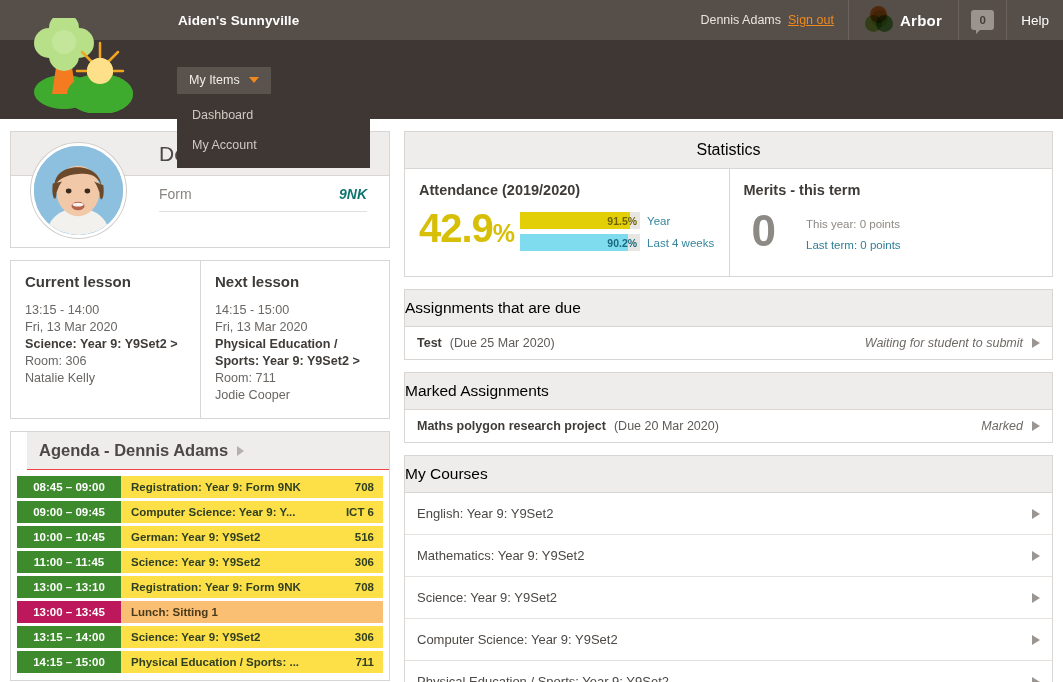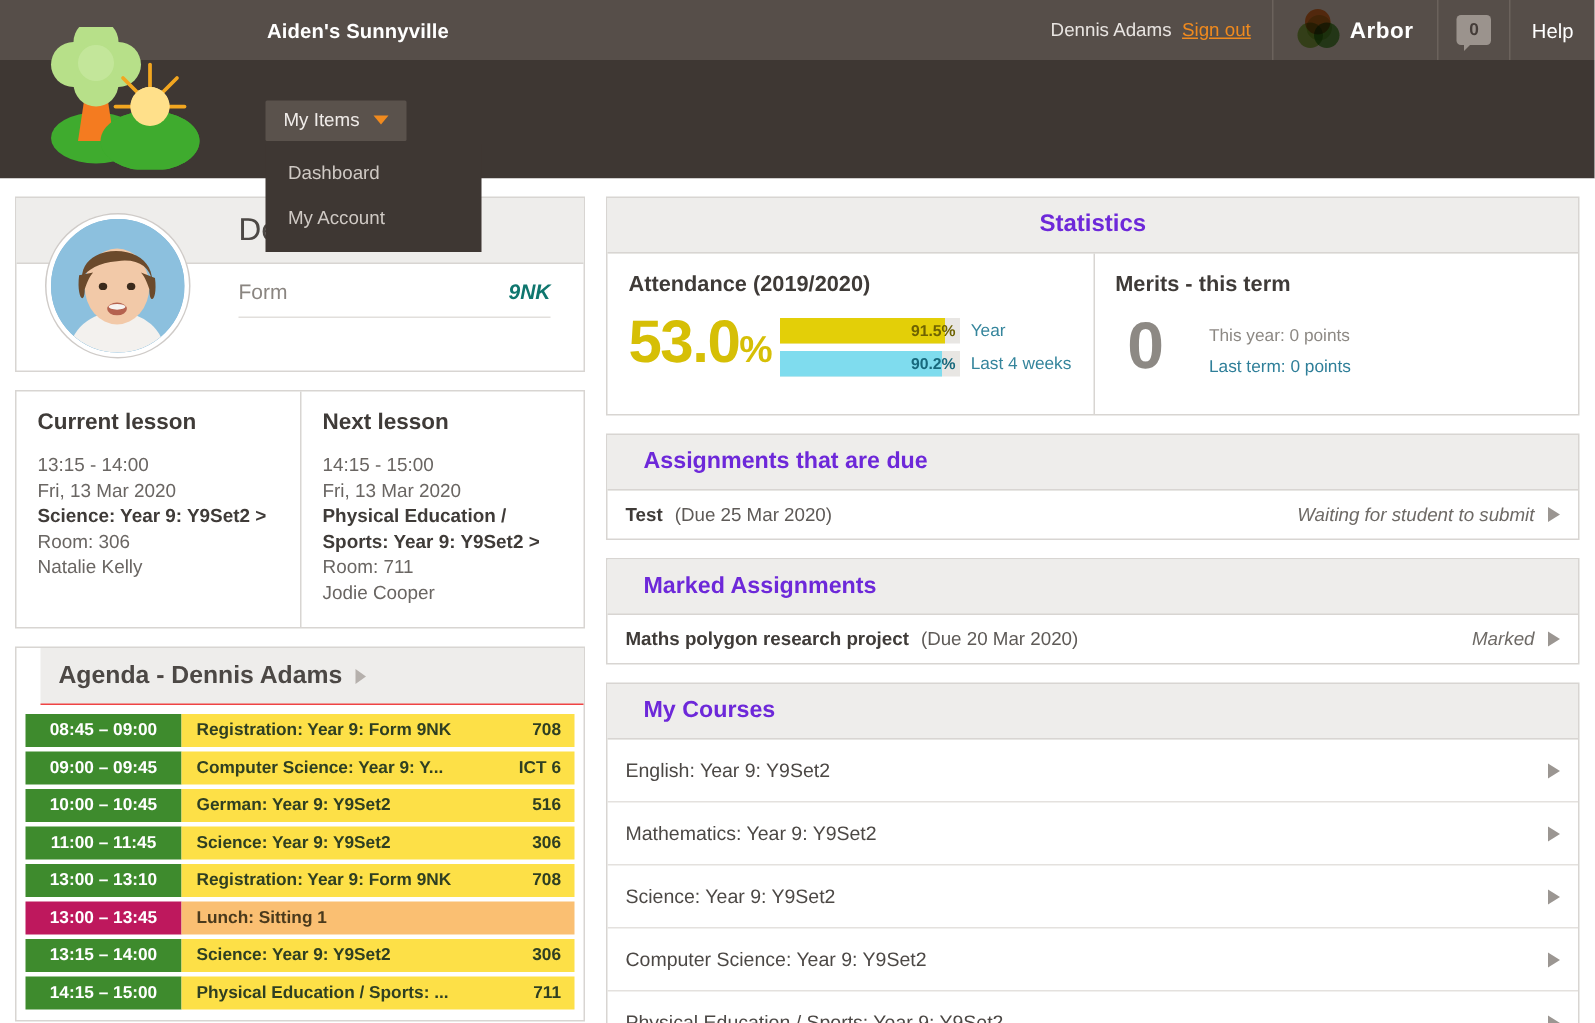--- a/index.html
+++ b/index.html
@@ -94,21 +94,21 @@
     border-radius: 1px;
   }
   .caret-down {
     width: 0; height: 0;
     border-left: 5px solid transparent;
     border-right: 5px solid transparent;
     border-top: 6px solid #f08a1e;
   }
   .dropdown {
     position: absolute; left: 177px; top: 96px;
-    width: 144px;
+    width: 193px;
     background: #3e3733;
     padding: 4px 0 8px 0;
     z-index: 50;
   }
   .dropdown-item {
     padding: 8px 15px; color: #cfc9c4; font-size: 12.5px;
     cursor: pointer;
   }
 
   
@@ -124,22 +124,22 @@
   .col-right { flex: 1 1 auto; }
 
   .panel {
     border: 1px solid #d8d5d2;
     background: #fff;
     margin-bottom: 12px;
   }
   .panel-head {
     background: #eeedeb;
     border-bottom: 1px solid #d8d5d2;
-    padding: 9px 24px;
-    font-size: 15.5px; font-weight: bold; color: #6d28d9;
+    padding: 9px 0;
+    font-size: 15.5px; font-weight: normal; color: #000000;
   }
   .panel-head.center { text-align: center; font-size: 16px; }
 
   
   .profile-card { position: relative; height: 117px; }
   .profile-head {
     background: #eeedeb; border-bottom: 1px solid #d8d5d2;
     height: 44px; padding-left: 148px;
     display: flex; align-items: center;
   }
@@ -428,21 +428,21 @@
 
   <div class="col-right">
 
     <div class="panel">
       <div class="panel-head center">Statistics</div>
       <div class="stats-body">
         <div class="stat-col">
           <div class="stat-title">Attendance (2019/2020)</div>
           <div class="att-wrap">
             <div class="att-big">
-              <span>53.0</span><small>%</small>
+              <span>42.9</span><small>%</small>
             </div>
             <div class="att-bars">
               <div class="bar-row">
                 <span class="bar-track">
                   <span class="bar-fill yellow" id="bar0" style="width: 91.5%;"></span>
                   <span class="bar-val">91.5%</span>
                 </span>
                 <span class="bar-label">Year</span>
               </div>
               <div class="bar-row">

